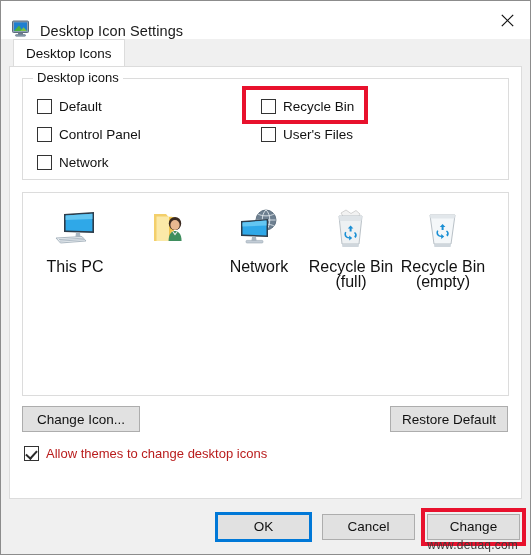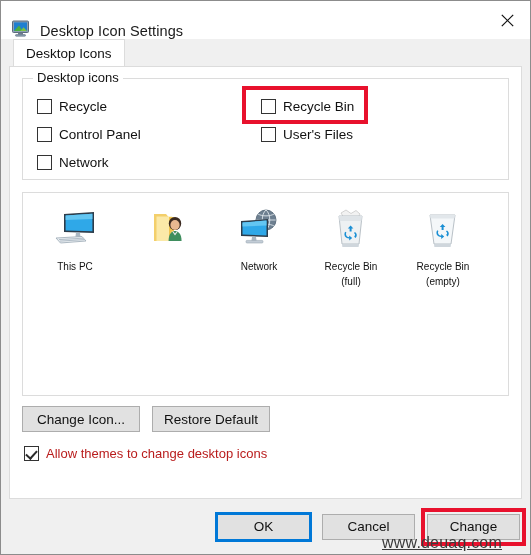--- a/index.html
+++ b/index.html
@@ -150,30 +150,30 @@
     flex-direction: column;
     align-items: center;
     cursor: default;
   }
   .icon-art {
     width: 46px; height: 46px;
     position: relative;
     margin-bottom: 6px;
   }
   .icon-label {
-    font-size: 10px;
+    font-size: 16px;
     color: #111;
     text-align: center;
     line-height: 15px;
   }
 
   
   #action-row {
     display: flex;
-    justify-content: flex-start;
+    justify-content: space-between;
     margin-top: 10px;
     gap: 12px;
     padding-right: 1px;
   }
   .btn {
     background: #e1e1e1;
     border: 1px solid #adadad;
     font-size: 13.5px;
     color: #111;
     height: 26px;
@@ -217,27 +217,26 @@
     outline: 3px solid #0078d7;
     outline-offset: -1px;
     border-color: #0078d7;
   }
   .footer-btn-wrap { position: relative; }
   .footer-btn-wrap .redbox {
     left: -6px; top: -6px; right: -6px; bottom: -6px;
   }
   #watermark {
     position: absolute;
-    right: 28px; bottom: 2px;
-    font-size: 16px;
+    right: 12px; bottom: 2px;
+    font-size: 12px;
     color: #3a3a3a;
     letter-spacing: .2px;
     z-index: 40;
     font-family: "Liberation Sans", sans-serif;
-    text-decoration: underline;
   }
 </style>
 </head>
 <body>
 
 <div id="window">
 
   <div id="titlebar">
     <div id="title-icon">
       <svg width="20" height="20" viewBox="0 0 20 20">
@@ -266,21 +265,21 @@
 
   <div id="tabpage">
 
     <div id="groupbox">
       <div id="groupbox-legend">Desktop icons</div>
 
       <div class="checkgrid">
 
         <div class="chk-row">
           <span class="chkbox"></span>
-          <span>Recycle</span>
+          <span>Default</span>
         </div>
         <div class="chk-row">
           <span class="chkbox"></span>
           <span>Recycle Bin</span>
         </div>
 
         <div class="chk-row">
           <span class="chkbox"></span>
           <span>Control Panel</span>
         </div>

